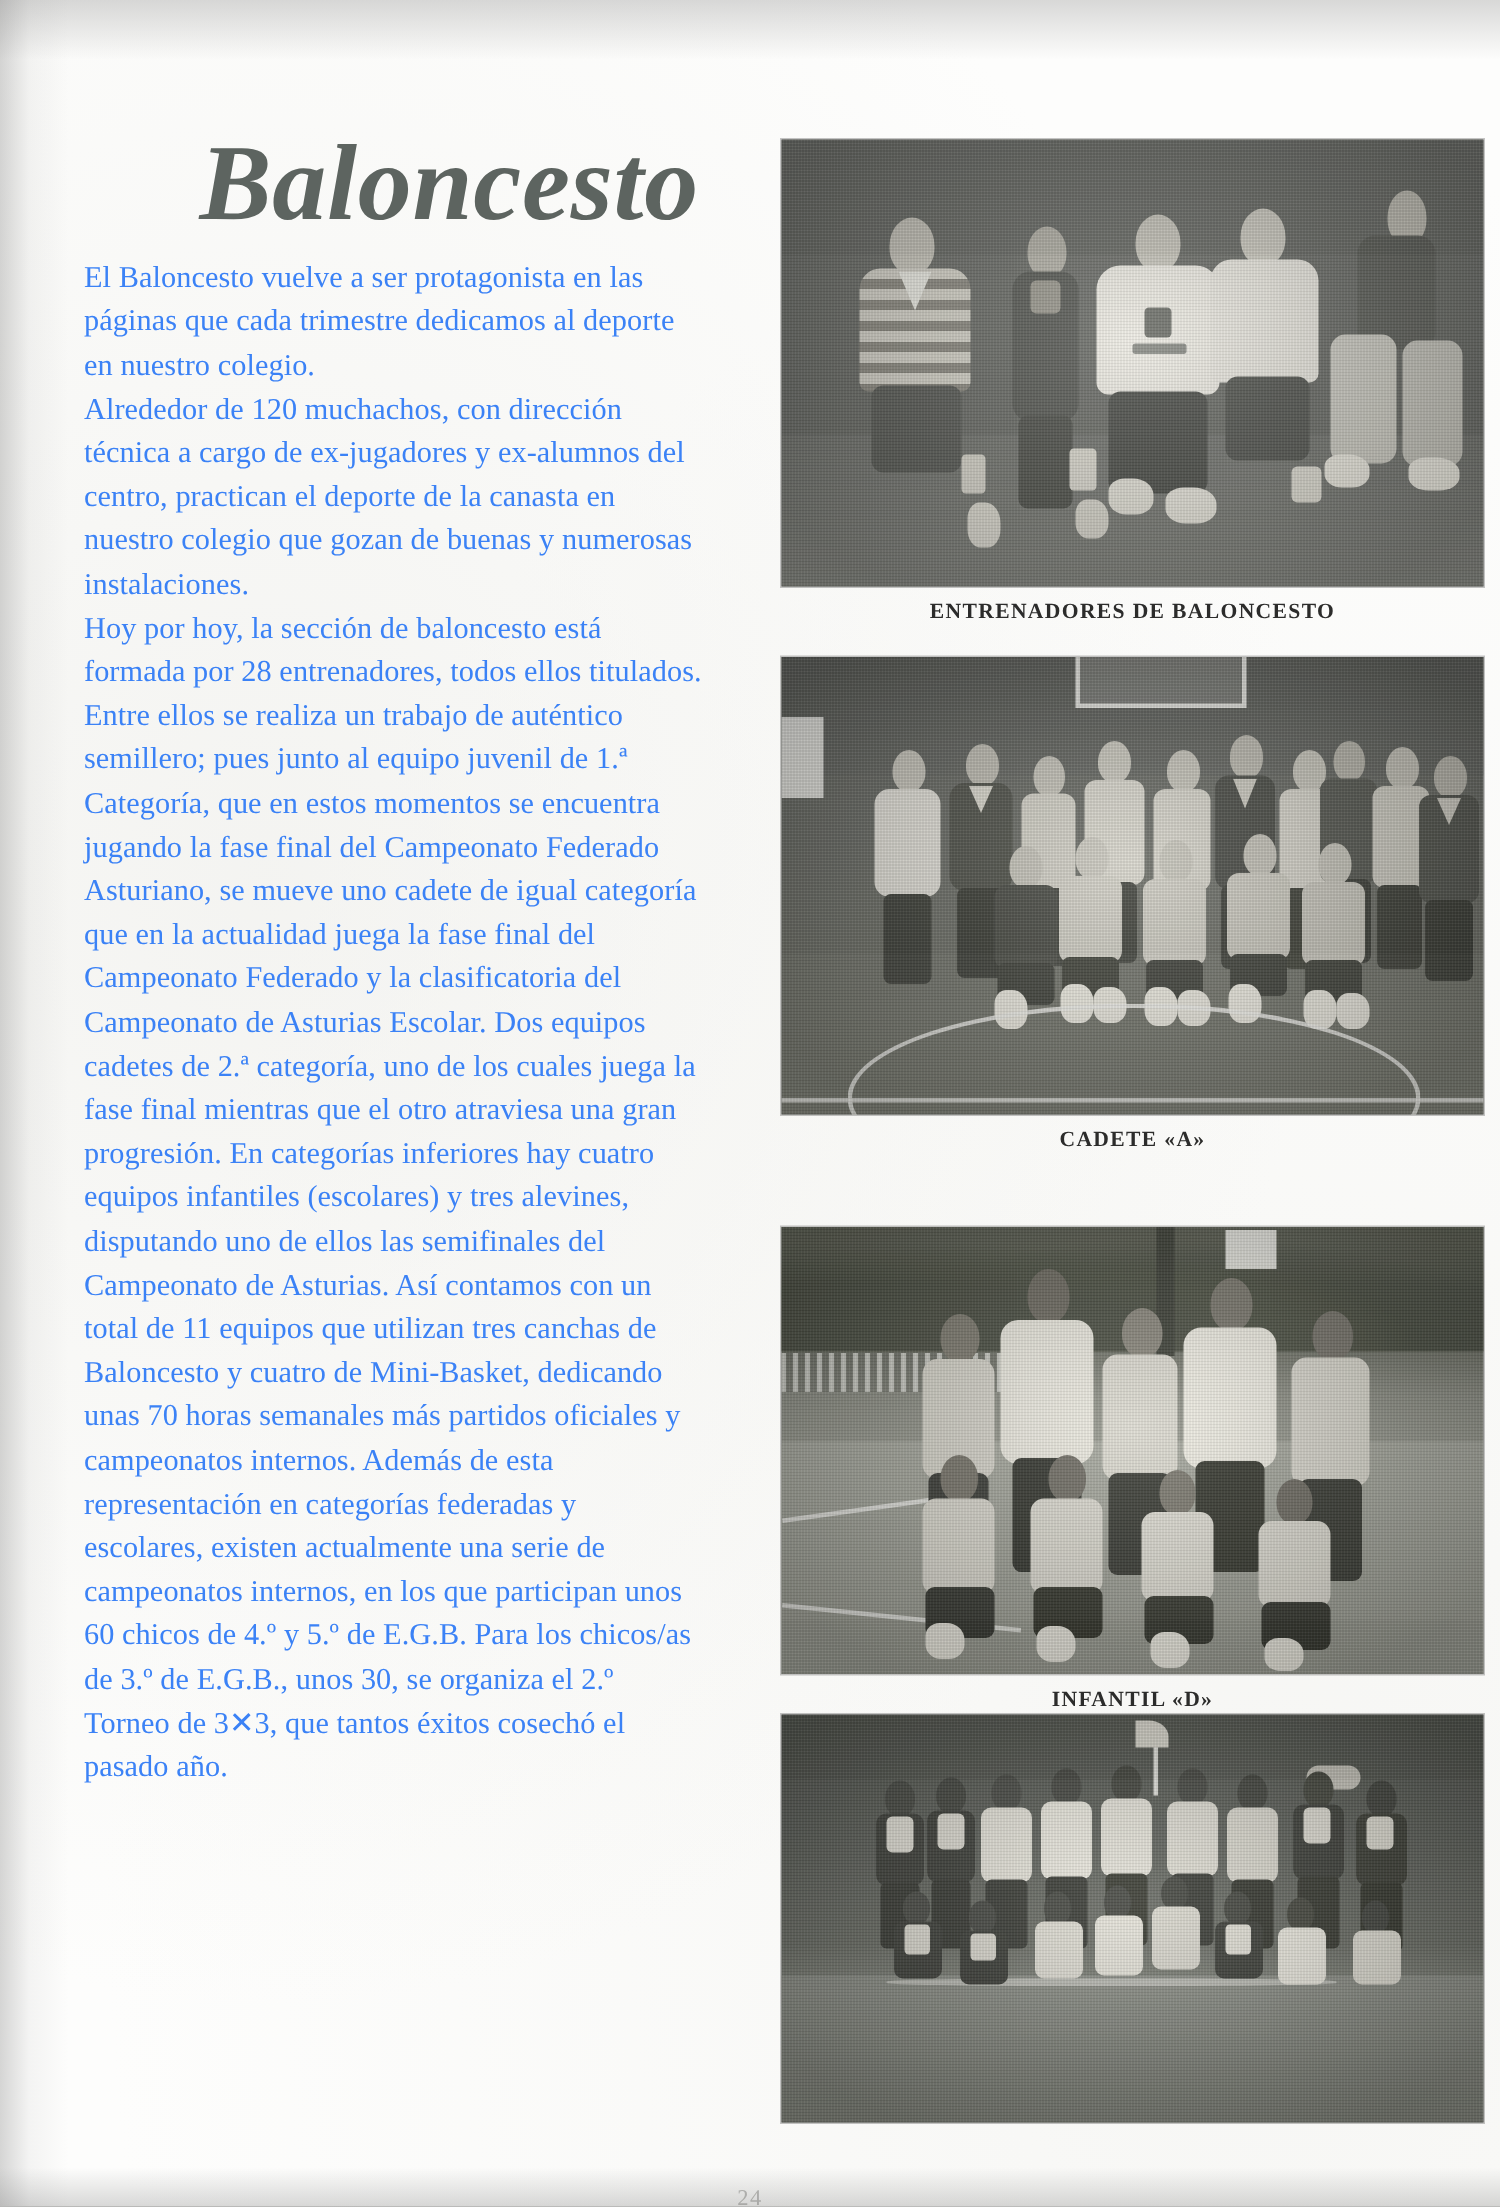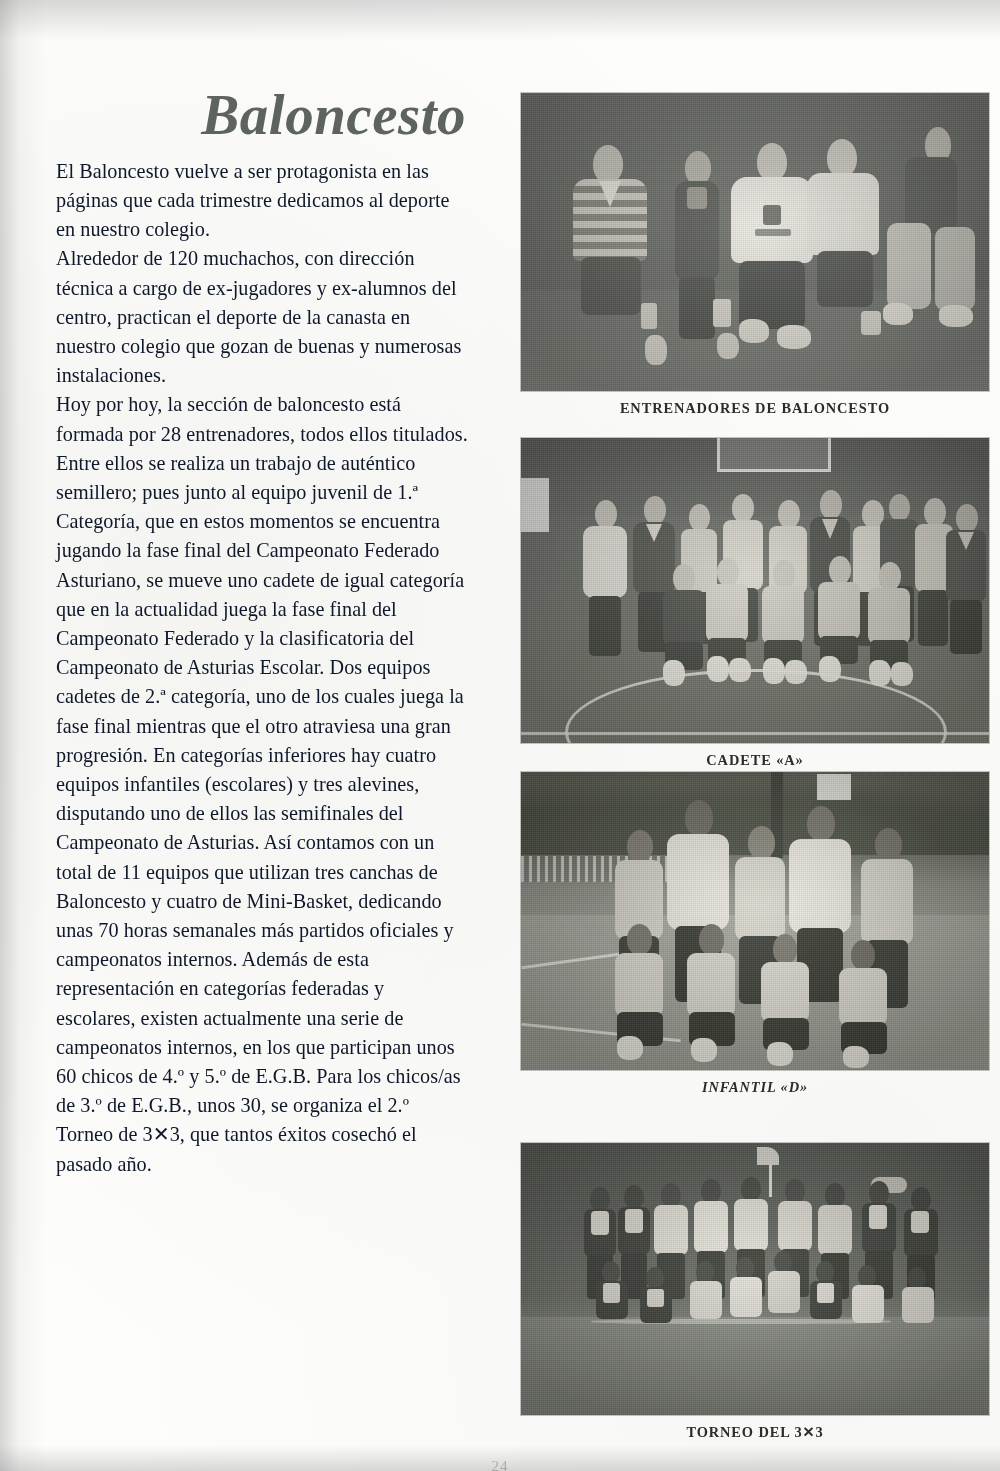--- a/index.html
+++ b/index.html
@@ -67,30 +67,30 @@
     line-height: .96;
     letter-spacing: .5px;
   }
   .title-line-1 {
     display: block;
     font-size: 76px;
     padding-right: 28px;
   }
   .title-line-2 {
     display: block;
-    font-size: 57px;
+    font-size: 72px;
     margin-top: 2px;
     padding-right: 2px;
   }
 
   .body-text p {
     margin: 0;
     font-size: 20.2px;
     line-height: 29.2px;
-    color: #0f172a;
+    color: #3b82f6;
     text-align: left;
     letter-spacing: .05px;
   }
 
   .folio {
     position: absolute;
     left: 0;
     bottom: -4px;
     width: 1000px;
     text-align: center;
@@ -424,21 +424,21 @@
 
         <div class="arc" style="left:44px;bottom:-52px;width:376px;height:120px;"></div>
         <div class="baseline" style="bottom:8px;"></div>
 
         <div class="vign"></div>
         <div class="grain"></div>
       </div>
       <figcaption class="caption">CADETE «A»</figcaption>
     </figure>
 
-    <figure class="figure" id="fig3" style="top:756px;font-style:italic;">
+    <figure class="figure" id="fig3" style="top:802px;">
       <div class="photo" id="photo3" style="width:468px;height:298px;">
         <div class="bg"></div>
         <div class="trees"></div>
         <div class="fence" style="left:0;top:84px;width:150px;"></div>
         <div class="court"></div>
         <div class="courtline" style="left:0;top:186px;width:120px;transform:rotate(-8deg);"></div>
         <div class="courtline" style="left:0;bottom:36px;width:160px;transform:rotate(6deg);"></div>
         <div class="pole" style="left:250px;top:0;width:12px;height:86px;"></div>
         <div style="position:absolute;left:296px;top:2px;width:34px;height:26px;background:#e7e7e0;"></div>
 
@@ -590,21 +590,20 @@
           <div class="torso" style="left:1px;top:20px;width:32px;height:38px;border-radius:6px;background:#eceae0;"></div>
         </div>
         <div class="person" style="left:380px;top:124px;width:34px;height:76px;">
           <div class="head" style="left:7px;top:0;width:18px;height:22px;background:#43453f;"></div>
           <div class="torso" style="left:1px;top:20px;width:32px;height:36px;border-radius:6px;background:#dfddd3;"></div>
         </div>
 
         <div class="vign"></div>
         <div class="grain"></div>
       </div>
-      <figcaption class="caption">TORNEO DEL 3✕3</figcaption>
     </figure>
 
   </div>
 
   <div class="folio">24</div>
 
   <div class="scan-shade-left"></div>
   <div class="scan-shade-top"></div>
   <div class="scan-shade-bottom"></div>
 </div>

